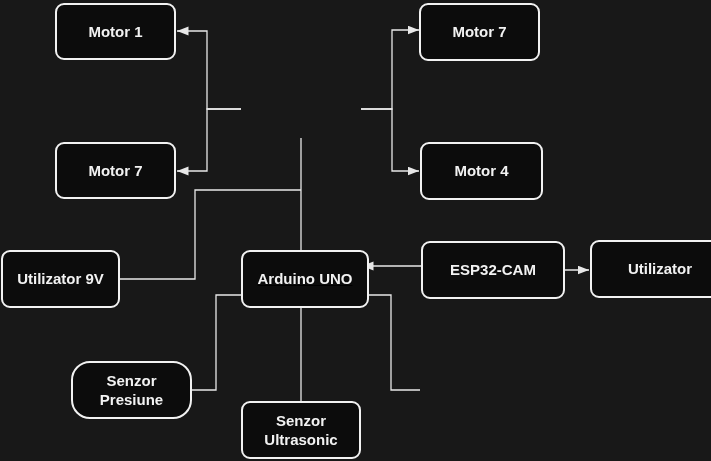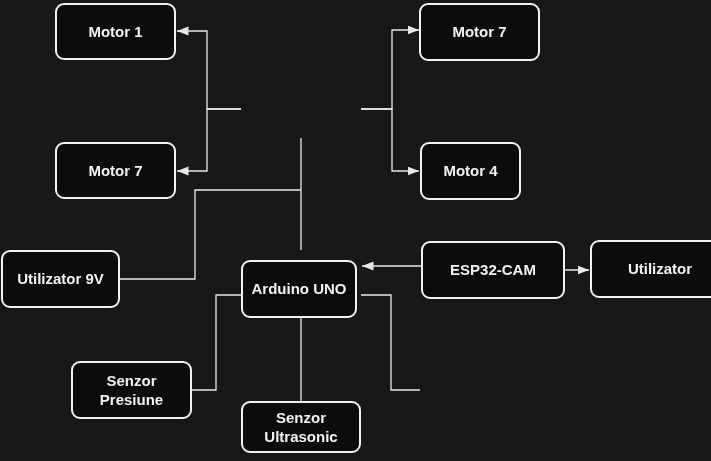--- a/index.html
+++ b/index.html
@@ -73,34 +73,34 @@
 
 <div class="node" style="left: 55px; top: 3px; width: 121px; height: 57px;">
       <span>Motor 1</span>
     </div>
     <div class="node" style="left: 55px; top: 142px; width: 121px; height: 57px;">
       <span>Motor 7</span>
     </div>
     <div class="node" style="left: 419px; top: 3px; width: 121px; height: 58px;">
       <span>Motor 7</span>
     </div>
-    <div class="node" style="left: 420px; top: 142px; width: 101px; height: 58px;">
+    <div class="node" style="left: 420px; top: 142px; width: 123px; height: 58px;">
       <span>Motor 4</span>
     </div>
     <div class="node" style="left: 1px; top: 250px; width: 119px; height: 58px;">
       <span>Utilizator 9V</span>
     </div>
-    <div class="node" style="left: 241px; top: 260px; width: 116px; height: 58px; text-decoration: underline;">
+    <div class="node" style="left: 241px; top: 250px; width: 128px; height: 58px; text-decoration: underline;">
       <span>Arduino UNO</span>
     </div>
     <div class="node" style="left: 421px; top: 241px; width: 144px; height: 58px;">
       <span>ESP32-CAM</span>
     </div>
     <div class="node" style="left: 590px; top: 240px; width: 140px; height: 58px;">
       <span>Utilizator</span>
     </div>
-    <div class="node" style="left: 71px; top: 361px; width: 121px; height: 58px;">
+    <div class="node" style="left: 71px; top: 361px; width: 121px; height: 58px; border-radius: 19px;">
       <span>Senzor Presiune</span>
     </div>
-    <div class="node" style="left: 241px; top: 401px; width: 120px; height: 52px;">
+    <div class="node" style="left: 241px; top: 401px; width: 120px; height: 58px;">
       <span>Senzor Ultrasonic</span>
     </div>
   </div>
 
 </body></html>

